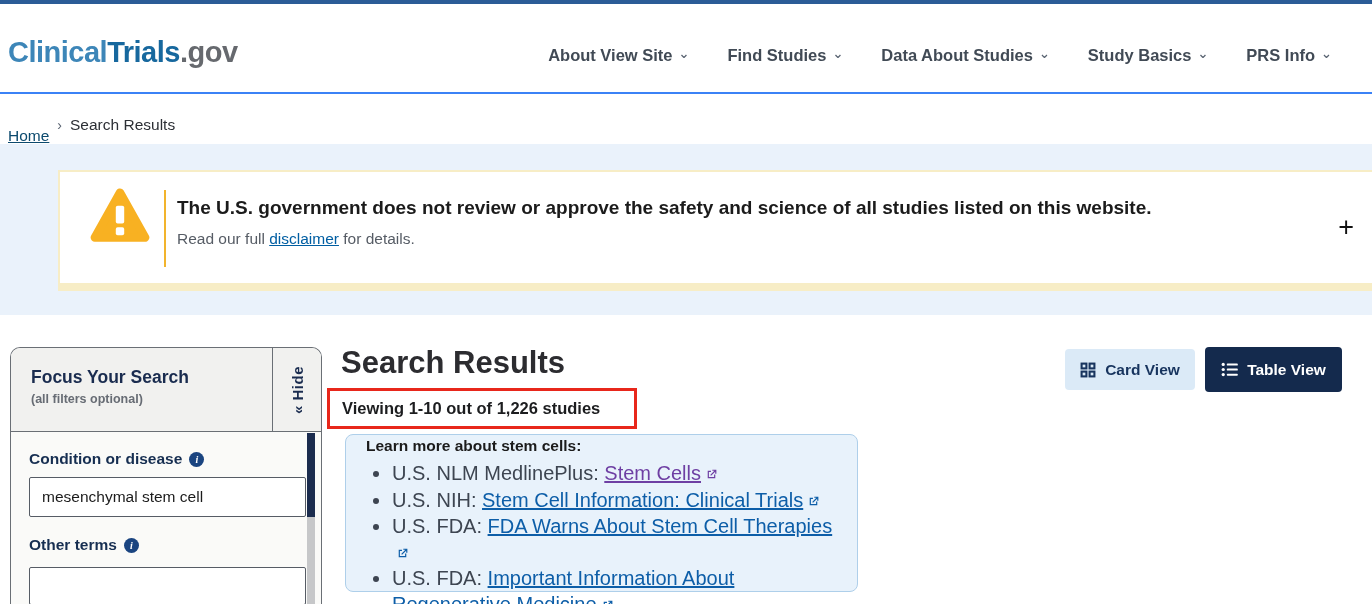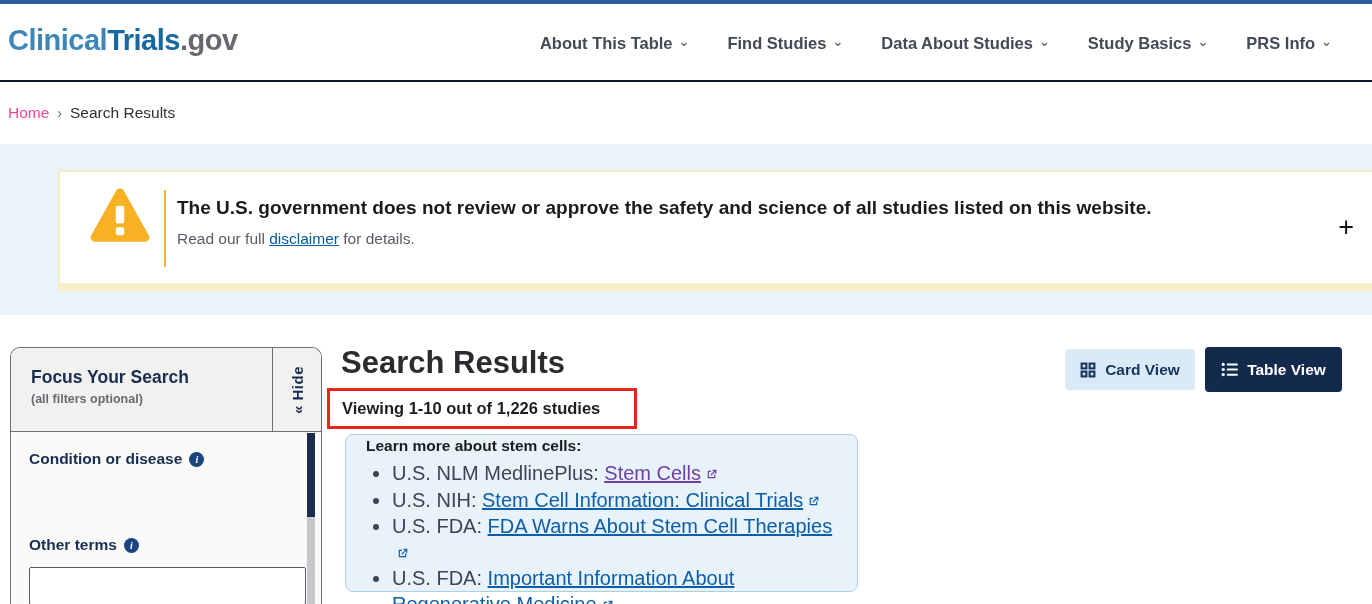--- a/index.html
+++ b/index.html
@@ -7,32 +7,32 @@
   body {
     font-family: "Liberation Sans", "DejaVu Sans", sans-serif;
     width: 1372px; height: 604px;
     position: relative; overflow: hidden;
     color: #1b1b1b;
   }
   .frame { position: absolute; left: 0; top: 0; width: 1372px; height: 604px; }
 
   
   .topbar { position: absolute; left: 0; top: 0; width: 100%; height: 4px; background: #2b5c97; }
-  .header { position: absolute; left: 0; top: 4px; width: 100%; height: 78px; background: #fff; border-bottom: 2px solid #0f172a; }
+  .header { position: absolute; left: 0; top: 16px; width: 100%; height: 78px; background: #fff; border-bottom: 2px solid #3b82f6; }
   .logo { position: absolute; left: 8px; top: 20px; font-size: 29px; font-weight: 700; letter-spacing: -0.5px; cursor: pointer; }
   .logo .p1 { color: #3d86b8; }
   .logo .p2 { color: #17689e; }
   .logo .p3 { color: #66696e; }
   .nav { position: absolute; right: 40px; top: 0; height: 78px; display: flex; align-items: center; gap: 38px; }
   .nav-item { font-size: 16.5px; font-weight: 700; color: #414a55; cursor: pointer; white-space: nowrap; display: flex; align-items: center; gap: 6px; }
   .chev { font-size: 13px; color: #5a6472; font-weight: 700; line-height: 1; transform: translateY(-2px); }
 
   
   .breadcrumb { position: absolute; left: 8px; top: 104px; font-size: 15.5px; color: #2c2f35; display: flex; align-items: center; gap: 8px; }
-  .breadcrumb a { color: #ec4899; cursor: pointer; }
+  .breadcrumb a { color: #0c4a6e; text-decoration: underline; cursor: pointer; margin-top: 23px; }
   .crumb-sep { color: #5a6472; font-size: 14px; }
 
   
   .blue-band { position: absolute; left: 0; top: 144px; width: 100%; height: 171px; background: #eaf2fb; }
   .alert-card {
     position: absolute; left: 10px; top: 170px; width: 1332px; height: 121px;
     background: #fff; border: 2px solid #f7edc6; border-bottom-width: 8px; margin-left: 48px;
   }
   .alert-icon { position: absolute; left: 30px; top: 16px; }
   .alert-divider { position: absolute; left: 104px; top: 18px; width: 2px; height: 77px; background: #f2b families42d; background: #f2b42d; }
@@ -103,21 +103,21 @@
 <div class="frame">
 
   <div class="topbar"></div>
 
   <div class="header">
     <div class="logo">
       <span class="p1">Clinical</span><span class="p2">Trials</span><span class="p3">.gov</span>
     </div>
     <nav class="nav">
       <div class="nav-item">
-        <span>About This Table</span>
+        <span>About View Site</span>
         <span class="chev">⌄</span>
       </div>
       <div class="nav-item">
         <span>Find Studies</span>
         <span class="chev">⌄</span>
       </div>
       <div class="nav-item">
         <span>Data About Studies</span>
         <span class="chev">⌄</span>
       </div>
@@ -161,20 +161,21 @@
       <div class="sidebar-subtitle">(all filters optional)</div>
       <div class="hide-strip">
         <span class="hide-label">« Hide</span>
       </div>
     </div>
 
     <div class="field-label" style="top: 102px;">
       <span>Condition or disease</span>
       <span class="info-icon">i</span>
     </div>
+    <input class="text-input" style="top: 129px;" type="text" value="mesenchymal stem cell">
 
     <div class="field-label" style="top: 188px;">
       <span>Other terms</span>
       <span class="info-icon">i</span>
     </div>
     <input class="text-input" style="top: 219px; height: 38px;" type="text">
 
     <div class="scrollbar-track">
       <div class="scrollbar-thumb"></div>
     </div>

